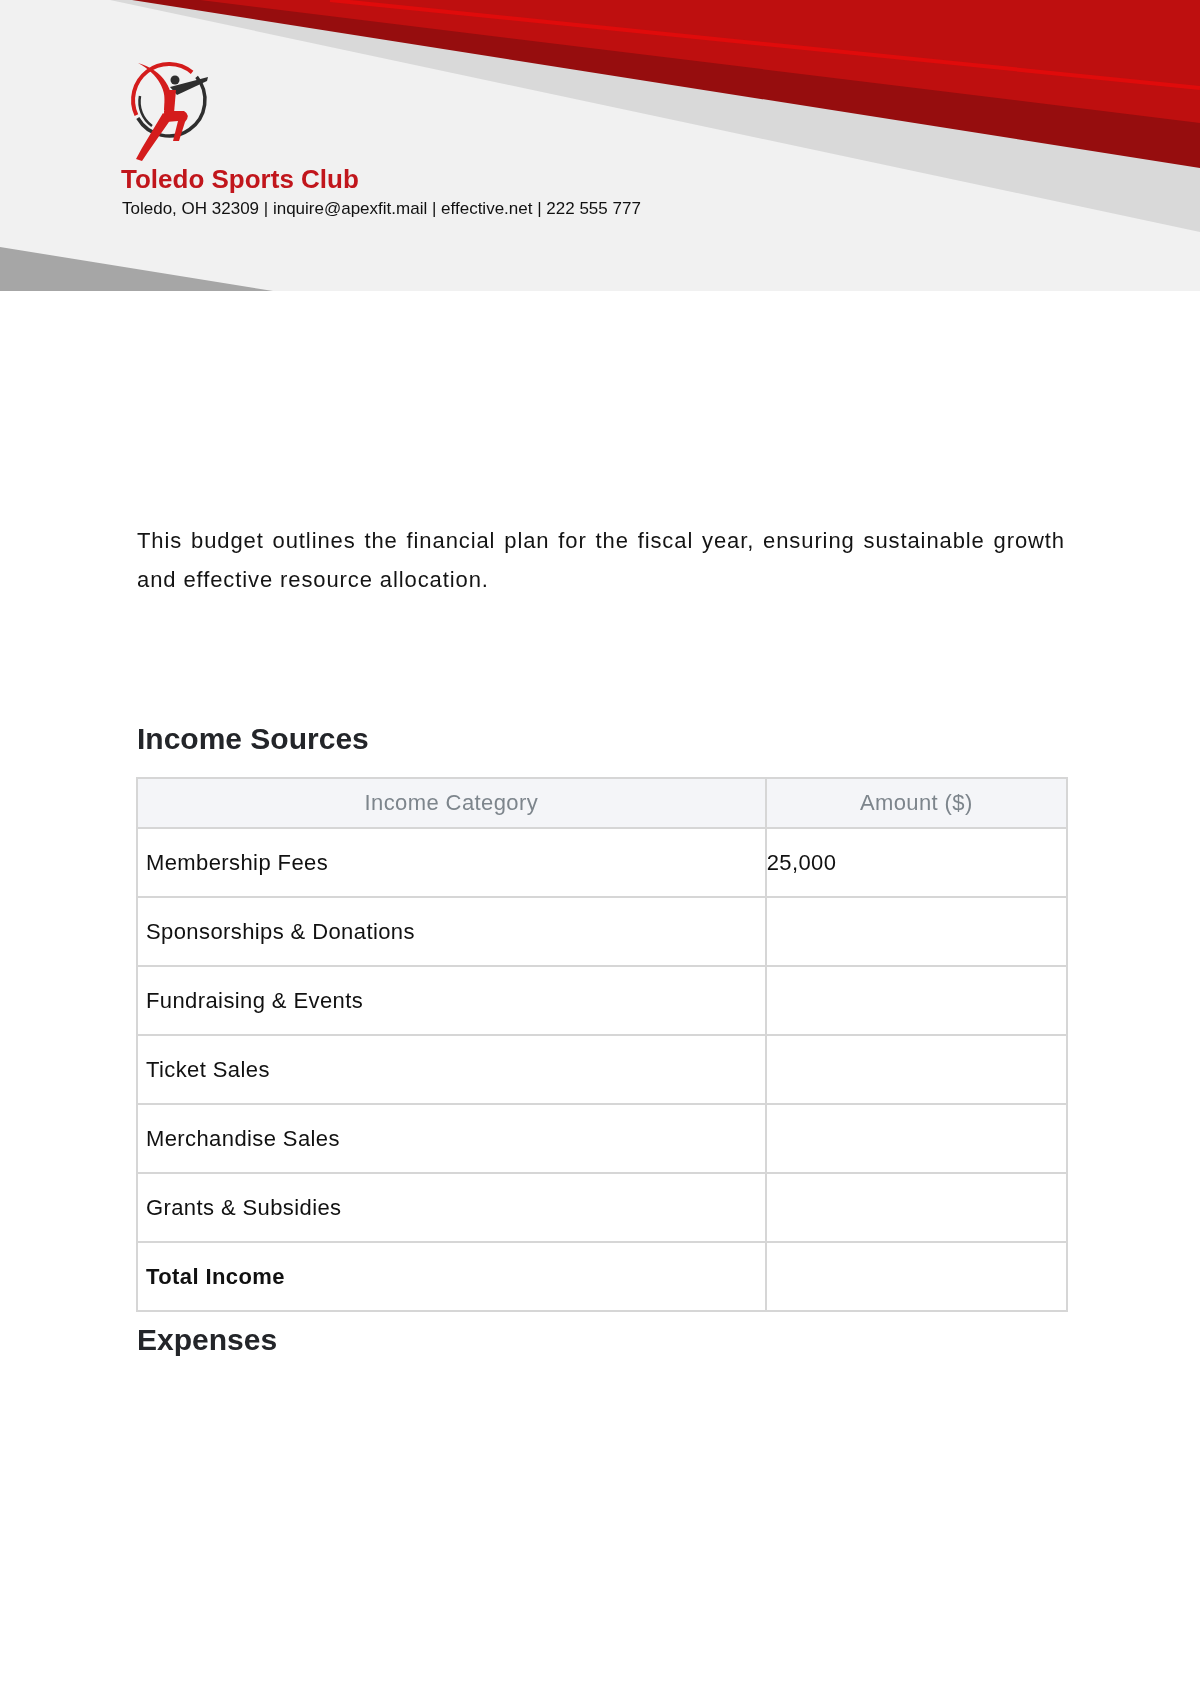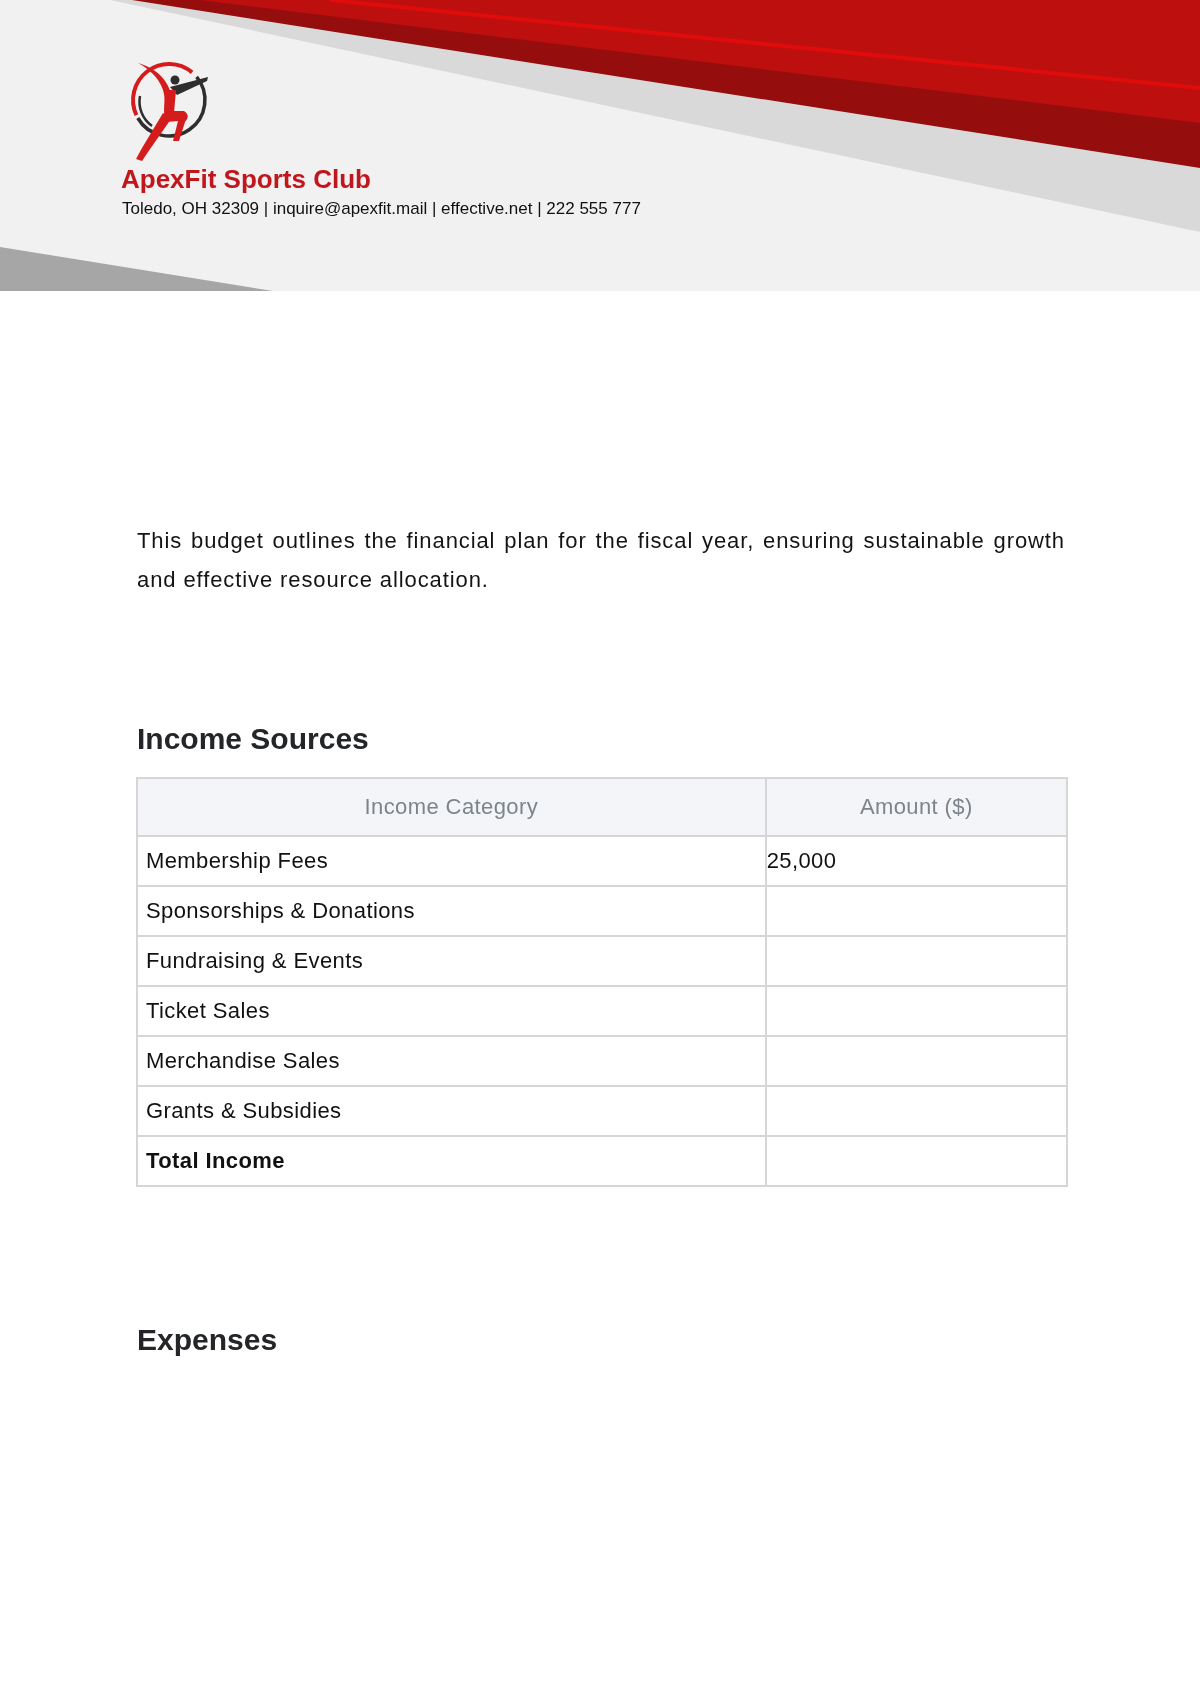--- a/index.html
+++ b/index.html
@@ -15,22 +15,22 @@
 
   .doc-title { position: absolute; left: 0; top: 411px; width: 1200px; text-align: center; font-size: 40px; line-height: 46px; font-weight: bold; letter-spacing: 1px; color: #232529; }
   .intro { position: absolute; left: 137px; top: 521px; width: 928px; font-size: 22px; line-height: 39px; letter-spacing: 0.9px; text-align: justify; color: #141414; }
 
   .section-heading { position: absolute; left: 137px; font-size: 30px; line-height: 34px; font-weight: bold; color: #232529; white-space: nowrap; margin-top: 32px; }
   .h-income { top: 690px; }
   .h-expenses { top: 1291px; }
 
   table.budget { position: absolute; left: 136px; top: 777px; width: 932px; border-collapse: collapse; border: 2px solid #e2e4e8; font-size: 22px; letter-spacing: 0.4px; }
   table.budget th, table.budget td { border: 2px solid #d6d6d6; }
-  table.budget tr.head-row { height: 58px; background: #f4f5f8; }
-  table.budget tr.body-row { height: 50px; }
+  table.budget tr.head-row { height: 50px; background: #f4f5f8; }
+  table.budget tr.body-row { height: 69px; }
   table.budget th { font-weight: normal; color: #7d858c; text-align: center; }
   table.budget td.cat { text-align: left; padding-left: 8px; color: #111111; }
   table.budget td.amt { text-align: left; color: #111111; border-radius: 13px; }
   table.budget col.c1 { width: 630px; }
   table.budget col.c2 { width: 302px; }
   table.budget tr.total-row td.cat { font-weight: bold; }
 </style>
 </head>
 <body>
 
@@ -59,21 +59,21 @@
 
       <path d="M52 27 L90 17 L89 21 L59 35 Z" fill="#2e2e2e"></path>
 
       <path d="M47 30 L58 30 L56 53 L46 56 Z" fill="#d41c1c"></path>
 
       <path d="M46 51 L66 51 Q73 55 67 62 L61 81 L55 81 L60 61 L48 62 Z" fill="#d41c1c"></path>
 
       <path d="M45 53 L53 59 L30 92 L24 101 L18 99 L24 88 Z" fill="#d41c1c"></path>
     </svg>
 
-    <div class="company-name">ApexFit Sports Club</div>
+    <div class="company-name">Toledo Sports Club</div>
     <div class="contact">
       <span>Toledo, OH 32309</span><span> | </span><span>inquire@apexfit.mail</span><span> | </span><span>effective.net</span><span> | </span><span>222 555 777</span>
     </div>
   </div>
 
 
   <p class="intro">This budget outlines the financial plan for the fiscal year, ensuring sustainable growth and effective resource allocation.</p>
 
   <h2 class="section-heading h-income">Income Sources</h2>
 

